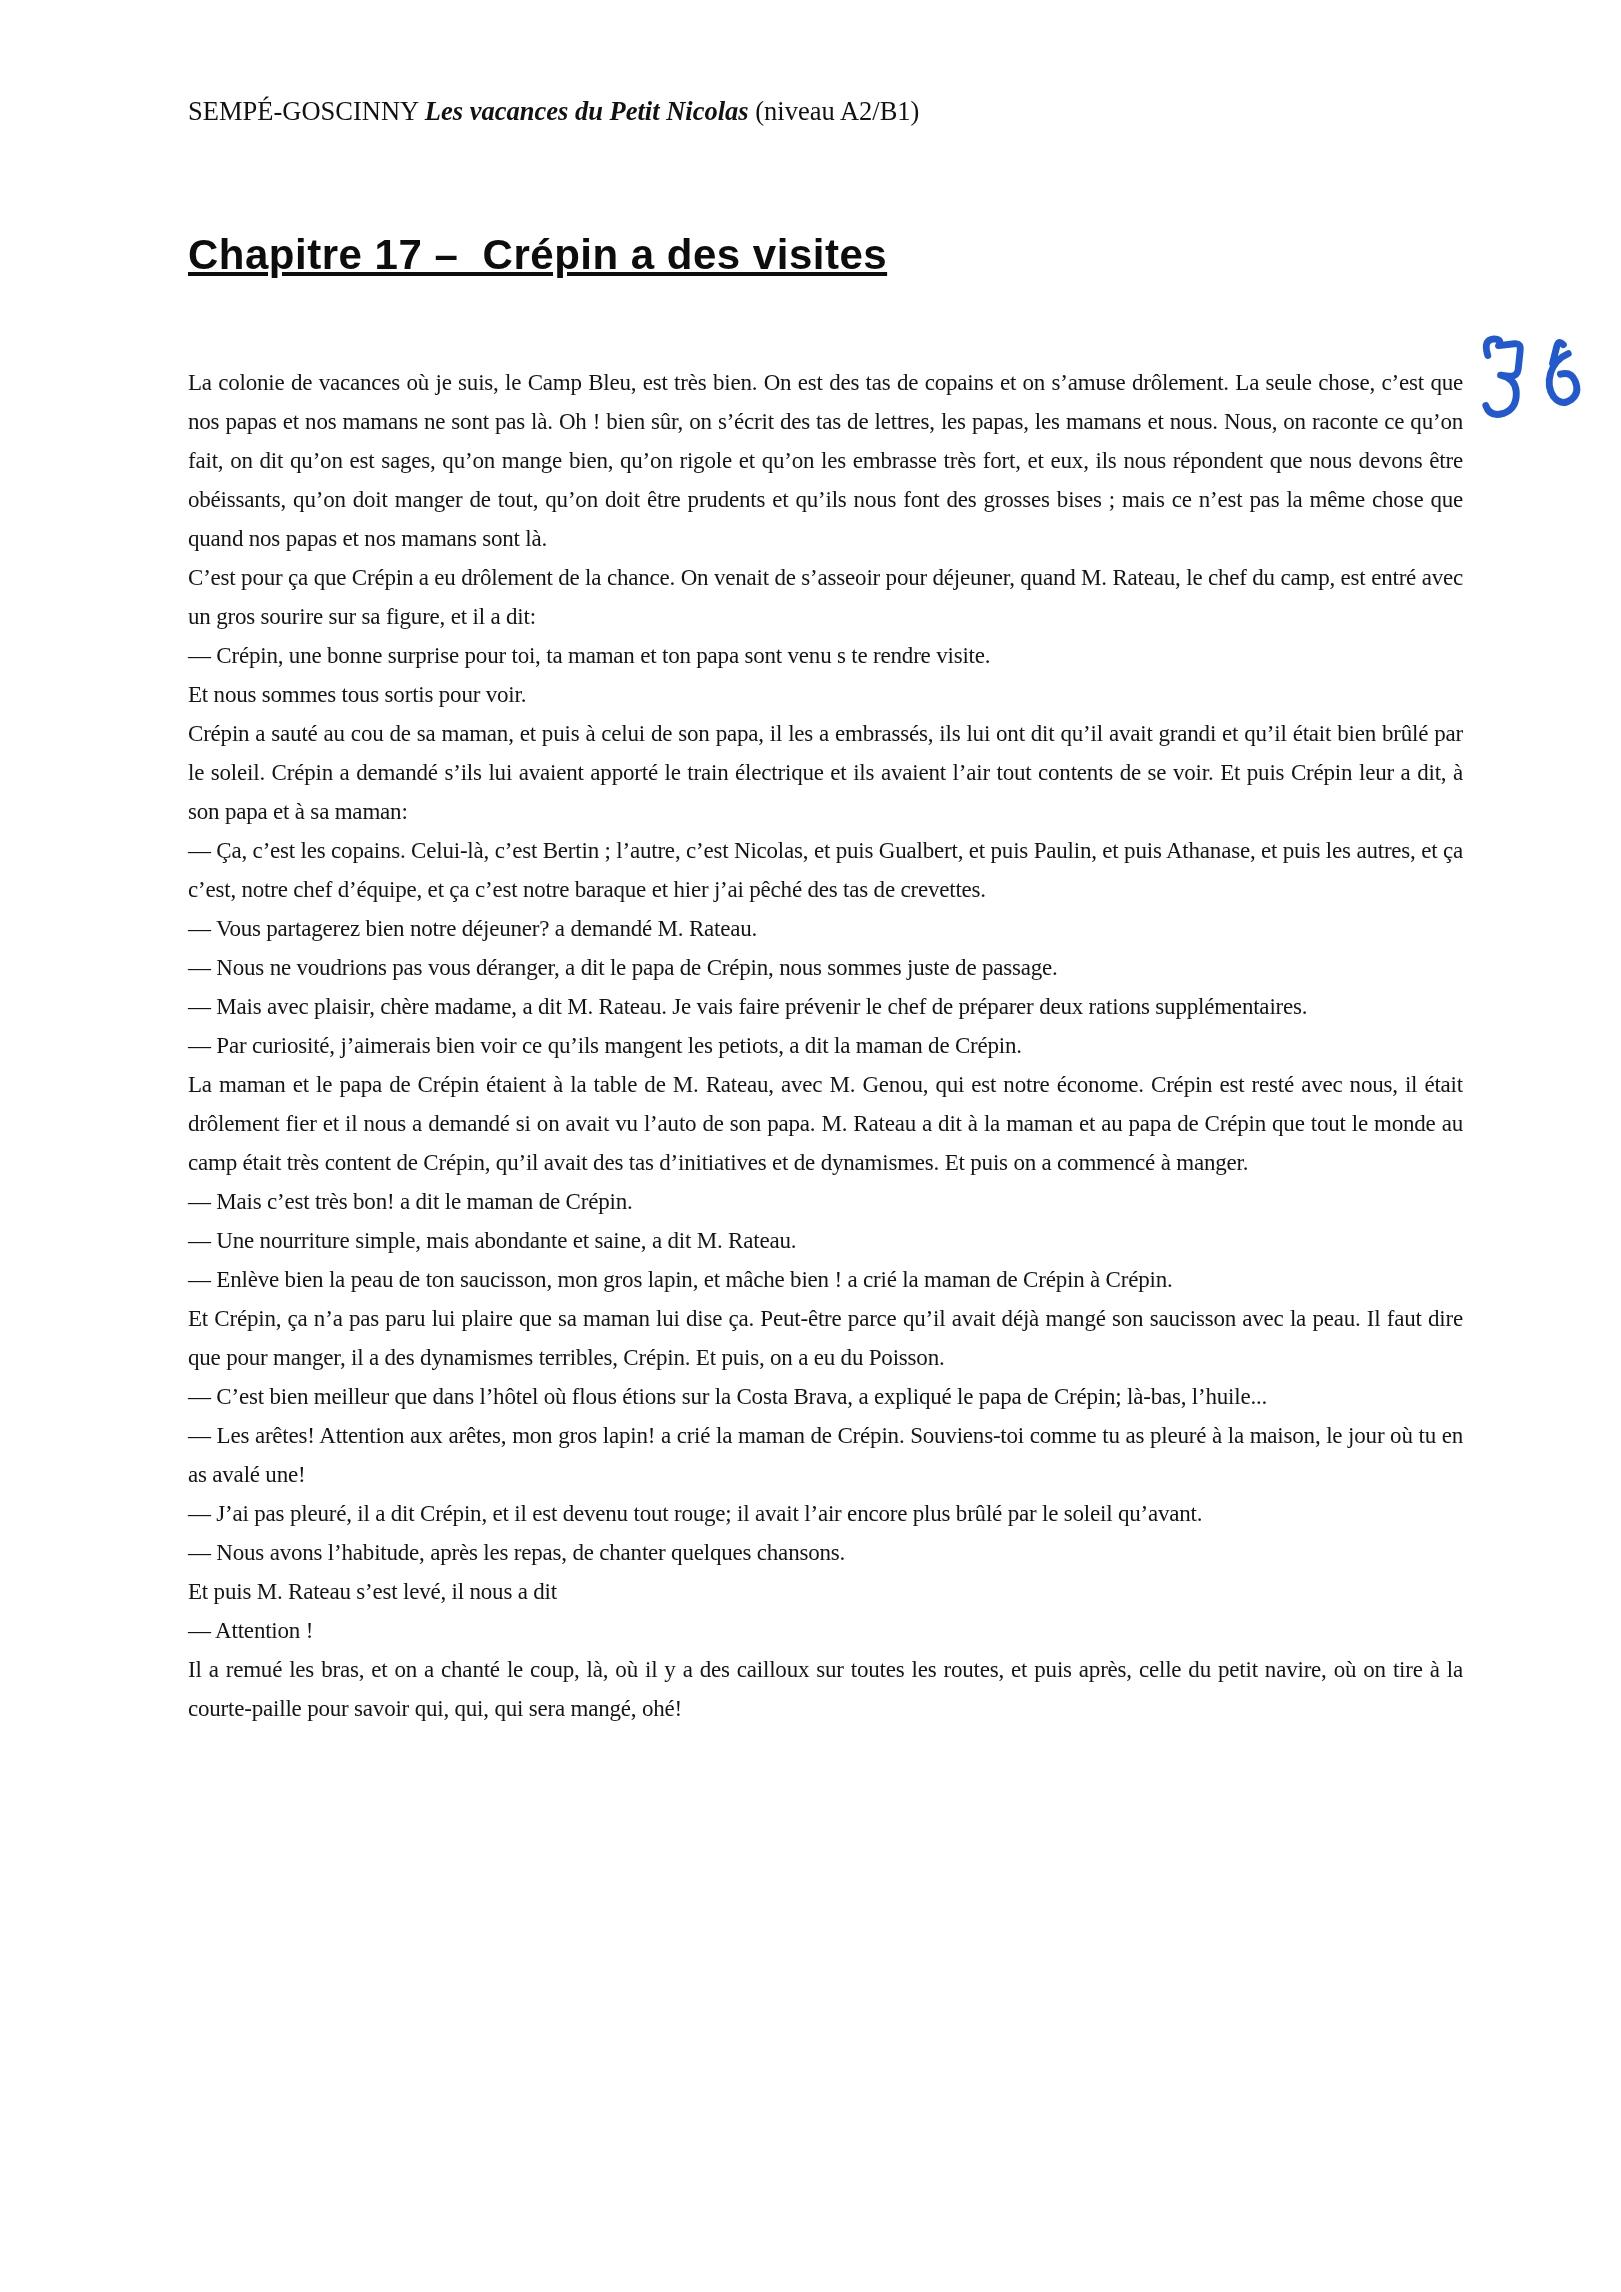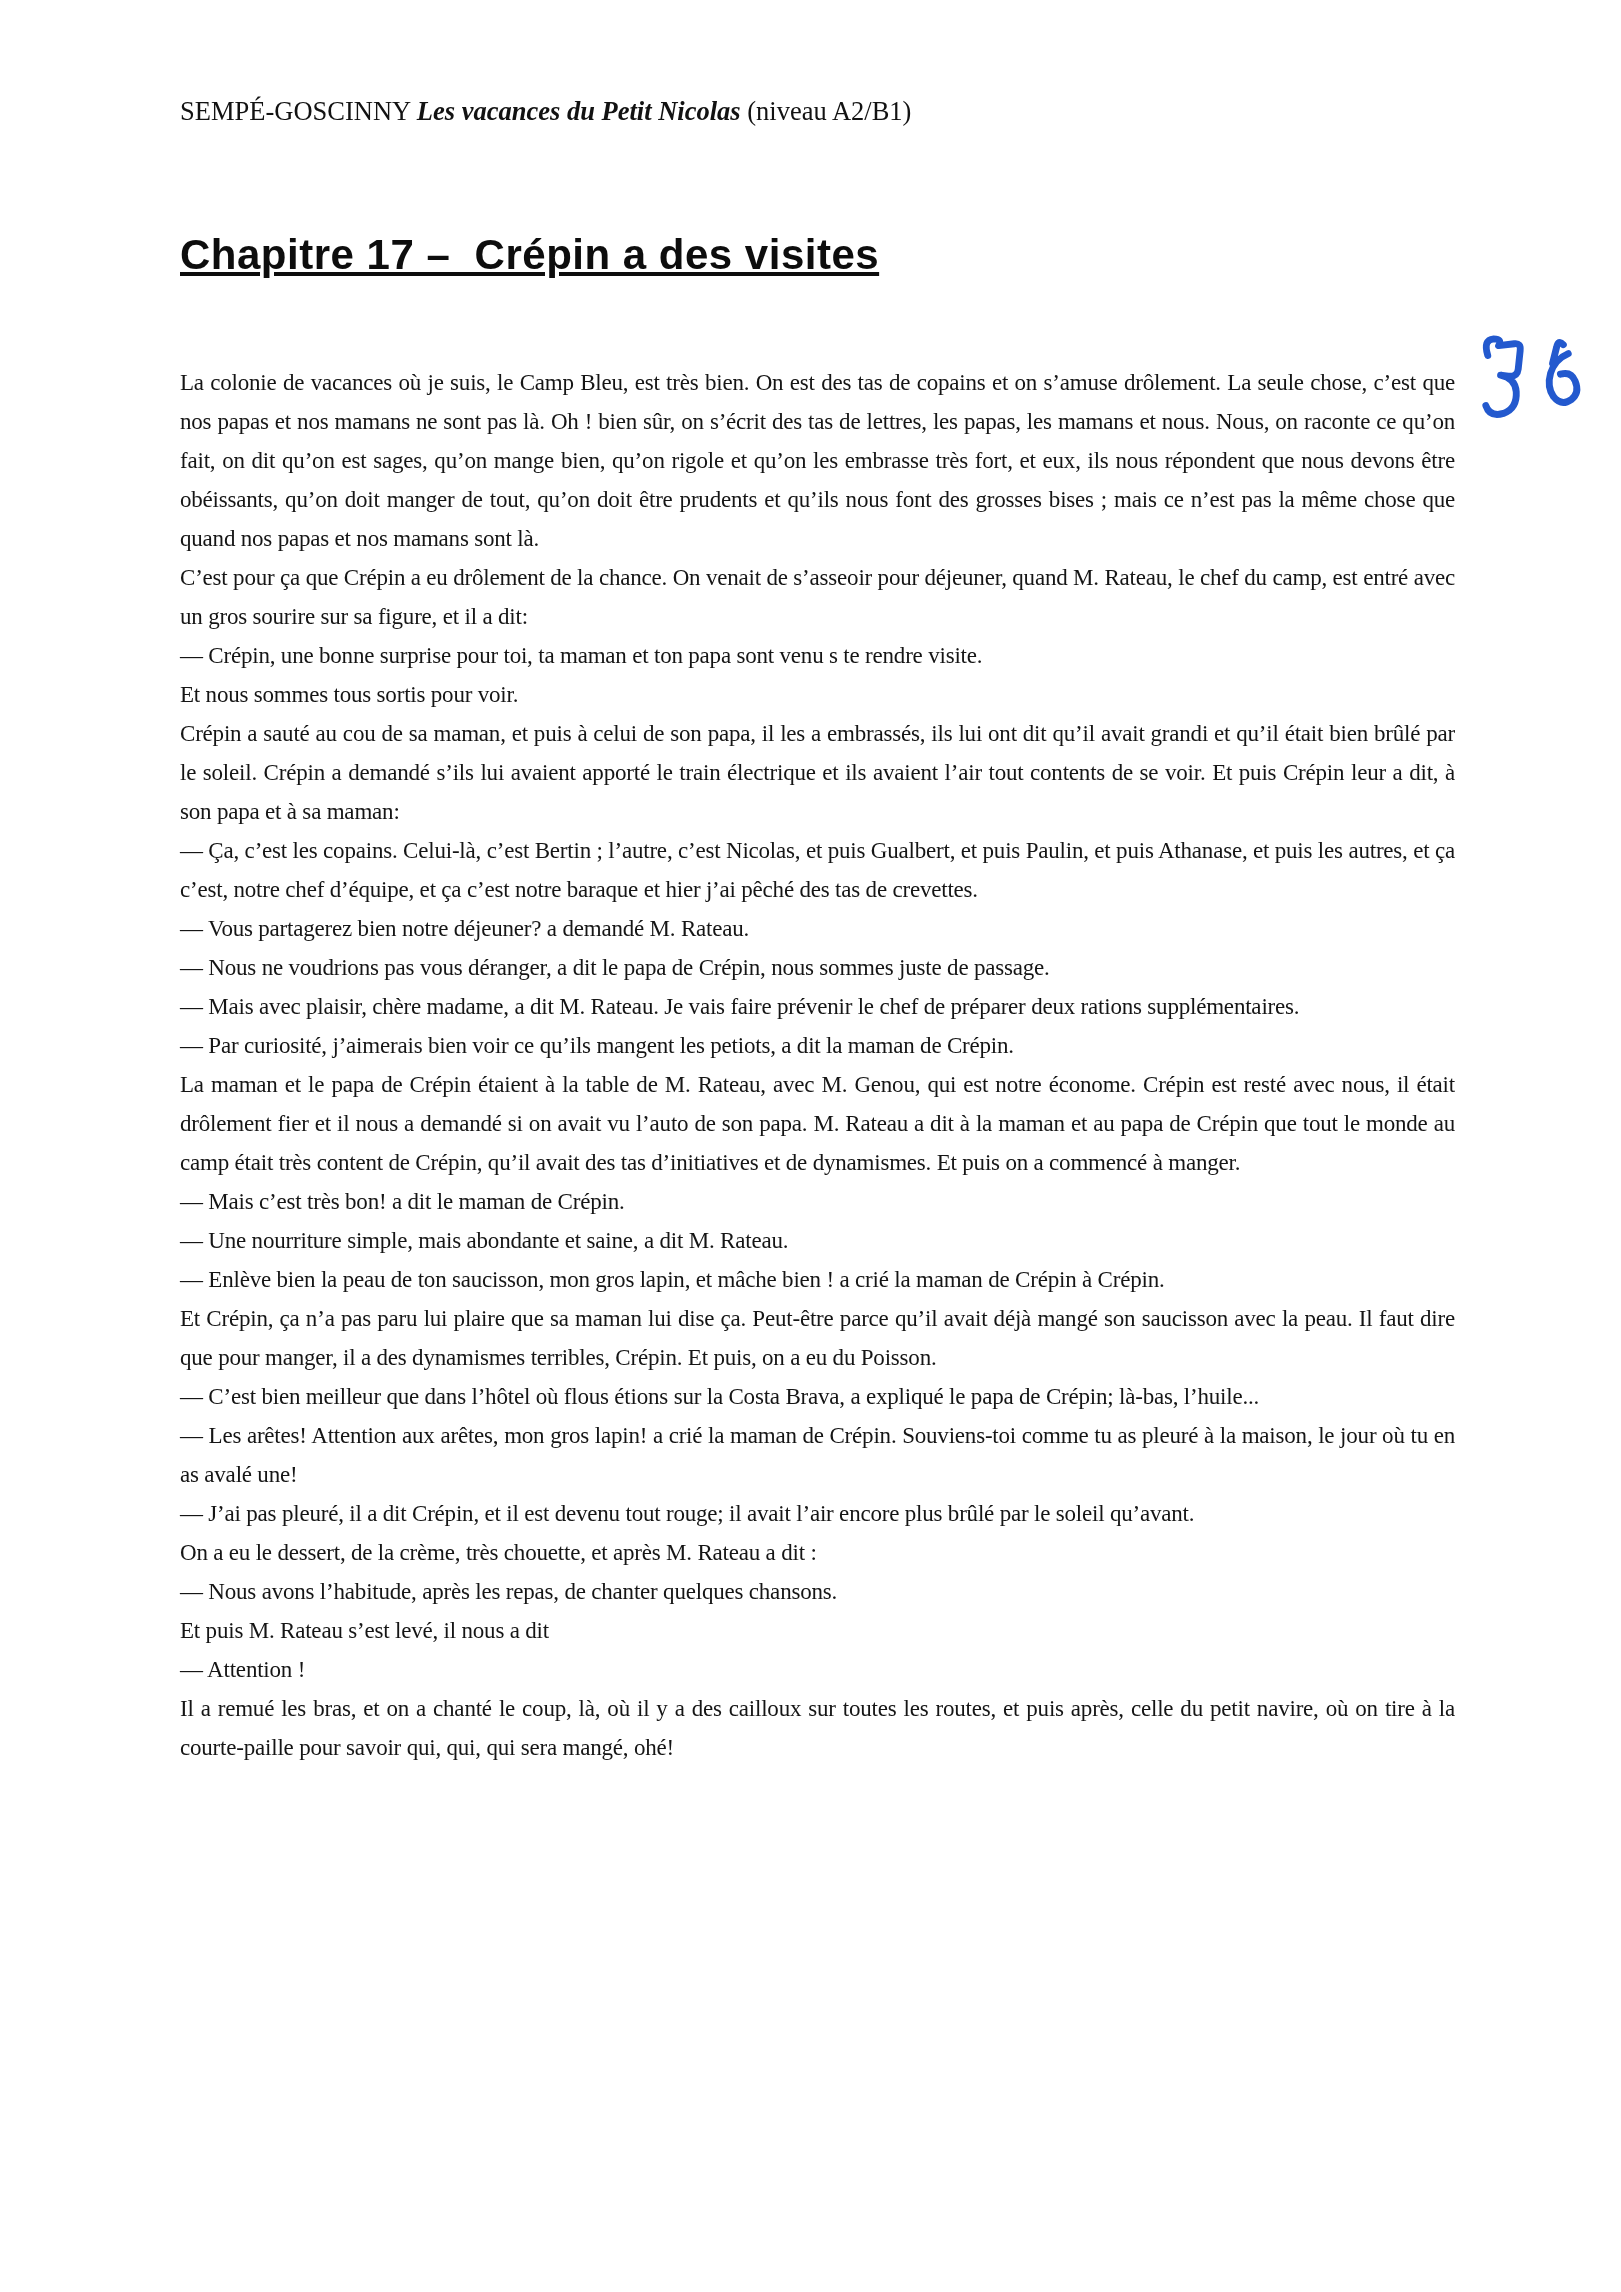--- a/index.html
+++ b/index.html
@@ -6,21 +6,21 @@
   body {
     width: 1621px; height: 2293px;
     background: #ffffff;
     color: #151515;
     position: relative;
     font-family: "Liberation Serif", serif;
     overflow: hidden;
   }
   .page {
     position: absolute;
-    left: 180px; top: 0;
+    left: 188px; top: 0;
     width: 1275px;
   }
   .doc-header {
     margin-top: 95px;
     font-size: 26.5px;
     line-height: 33px;
     white-space: pre-wrap;
     color: #121212;
   }
   .doc-header .book-title { font-weight: bold; font-style: italic; }
@@ -77,21 +77,20 @@
     <p>— Mais avec plaisir, chère madame, a dit M. Rateau. Je vais faire prévenir le chef de préparer deux rations supplémentaires.</p>
     <p>— Par curiosité, j’aimerais bien voir ce qu’ils mangent les petiots, a dit la maman de Crépin.</p>
     <p>La maman et le papa de Crépin étaient à la table de M. Rateau, avec M. Genou, qui est notre économe. Crépin est resté avec nous, il était drôlement fier et il nous a demandé si on avait vu l’auto de son papa. M. Rateau a dit à la maman et au papa de Crépin que tout le monde au camp était très content de Crépin, qu’il avait des tas d’initiatives et de dynamismes. Et puis on a commencé à manger.</p>
     <p>— Mais c’est très bon! a dit le maman de Crépin.</p>
     <p>— Une nourriture simple, mais abondante et saine, a dit M. Rateau.</p>
     <p>— Enlève bien la peau de ton saucisson, mon gros lapin, et mâche bien ! a crié la maman de Crépin à Crépin.</p>
     <p>Et Crépin, ça n’a pas paru lui plaire que sa maman lui dise ça. Peut-être parce qu’il avait déjà mangé son saucisson avec la peau. Il faut dire que pour manger, il a des dynamismes terribles, Crépin. Et puis, on a eu du Poisson.</p>
     <p>— C’est bien meilleur que dans l’hôtel où flous étions sur la Costa Brava, a expliqué le papa de Crépin; là-bas, l’huile...</p>
     <p>— Les arêtes! Attention aux arêtes, mon gros lapin! a crié la maman de Crépin. Souviens-toi comme tu as pleuré à la maison, le jour où tu en as avalé une!</p>
     <p>— J’ai pas pleuré, il a dit Crépin, et il est devenu tout rouge; il avait l’air encore plus brûlé par le soleil qu’avant.</p>
-    <p>On a eu le dessert, de la crème, très chouette, et après M. Rateau a dit :</p>
     <p>— Nous avons l’habitude, après les repas, de chanter quelques chansons.</p>
     <p>Et puis M. Rateau s’est levé, il nous a dit</p>
     <p>— Attention !</p>
     <p>Il a remué les bras, et on a chanté le coup, là, où il y a des cailloux sur toutes les routes, et puis après, celle du petit navire, où on tire à la courte-paille pour savoir qui, qui, qui sera mangé, ohé!</p>
   </div>
 
 </div>
 
 <svg class="annotation" viewBox="0 0 120 108" aria-hidden="true">
   <path d="M 18 27

